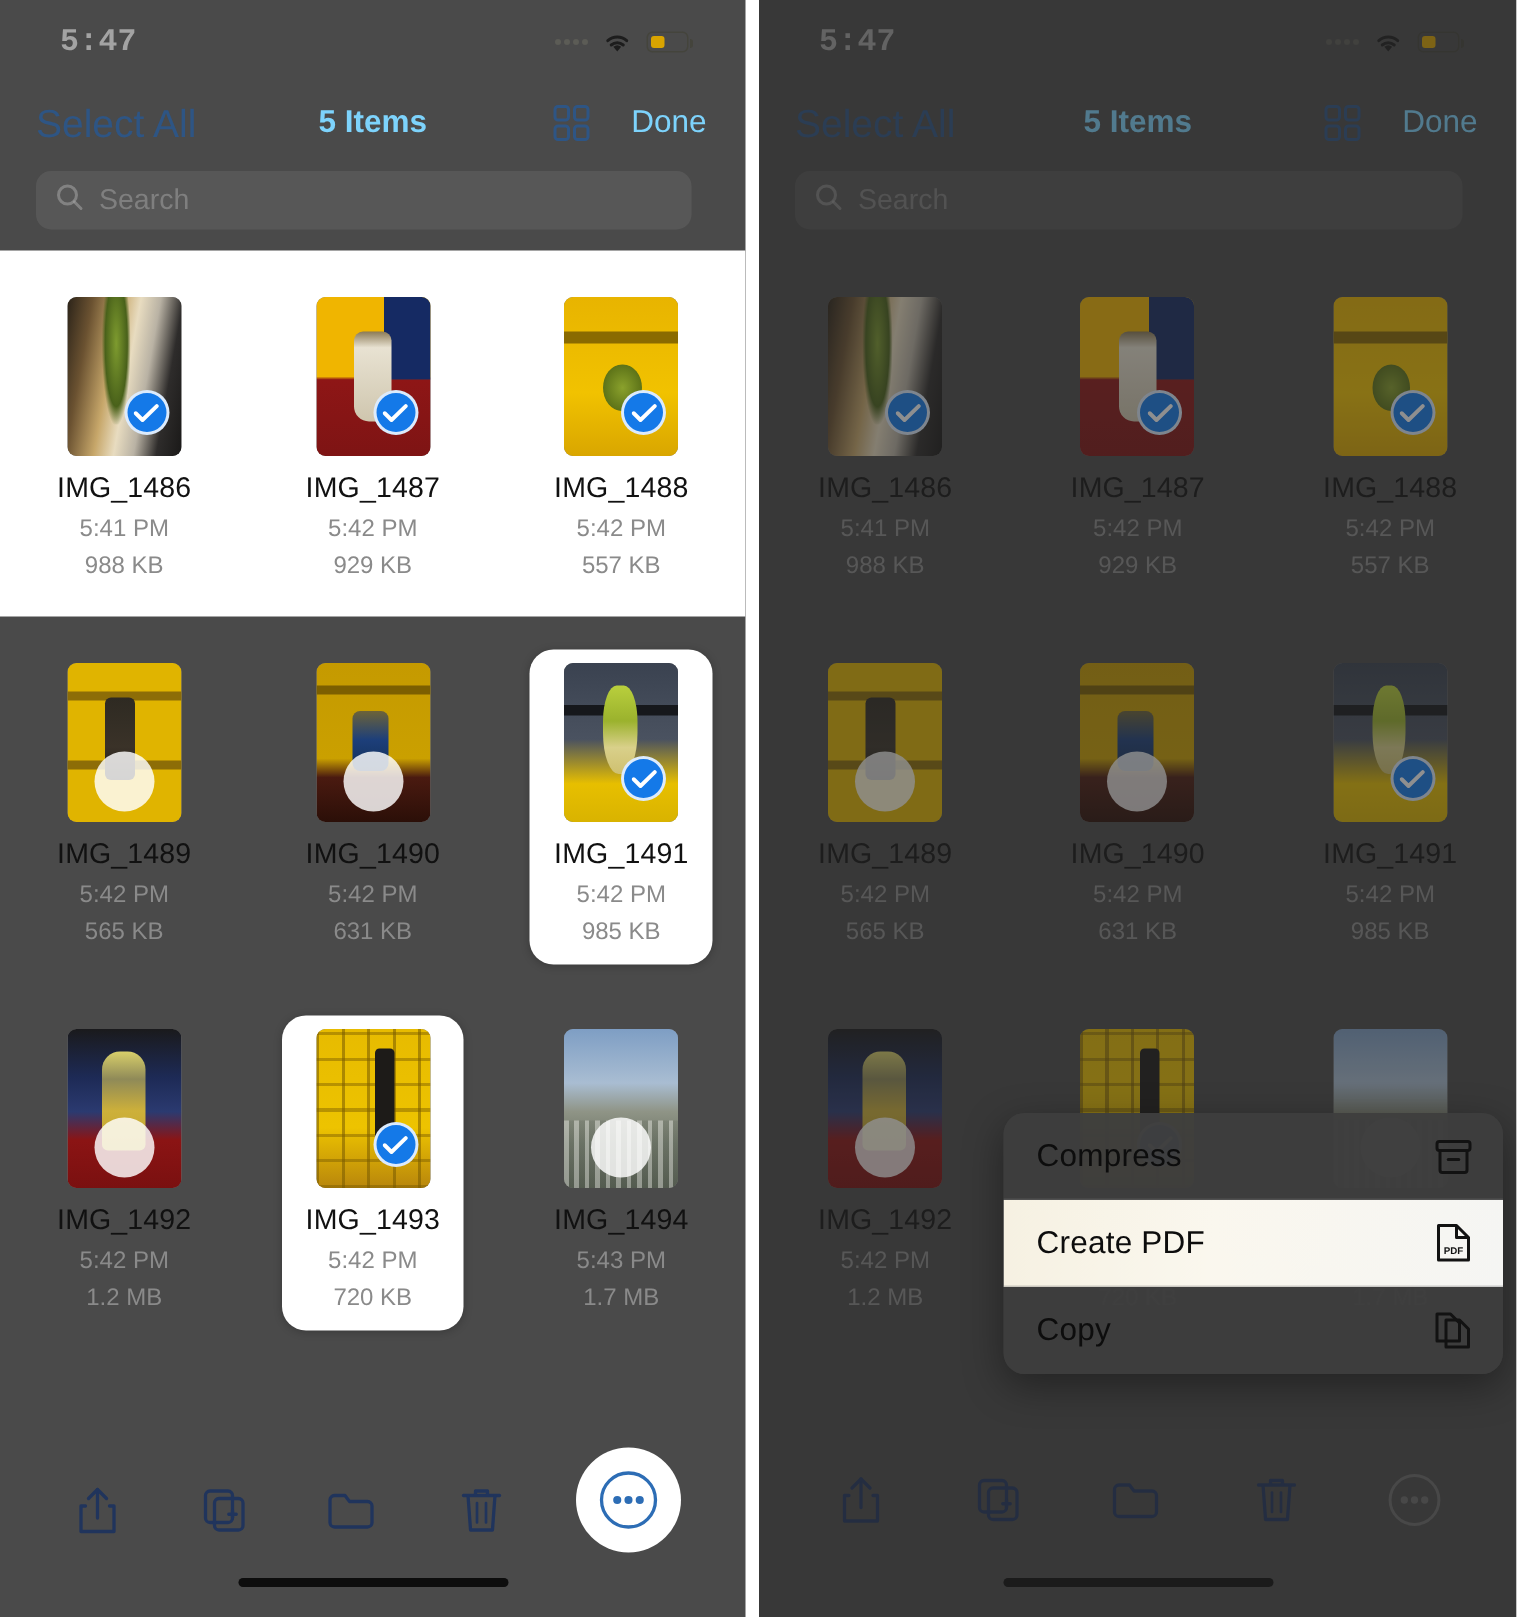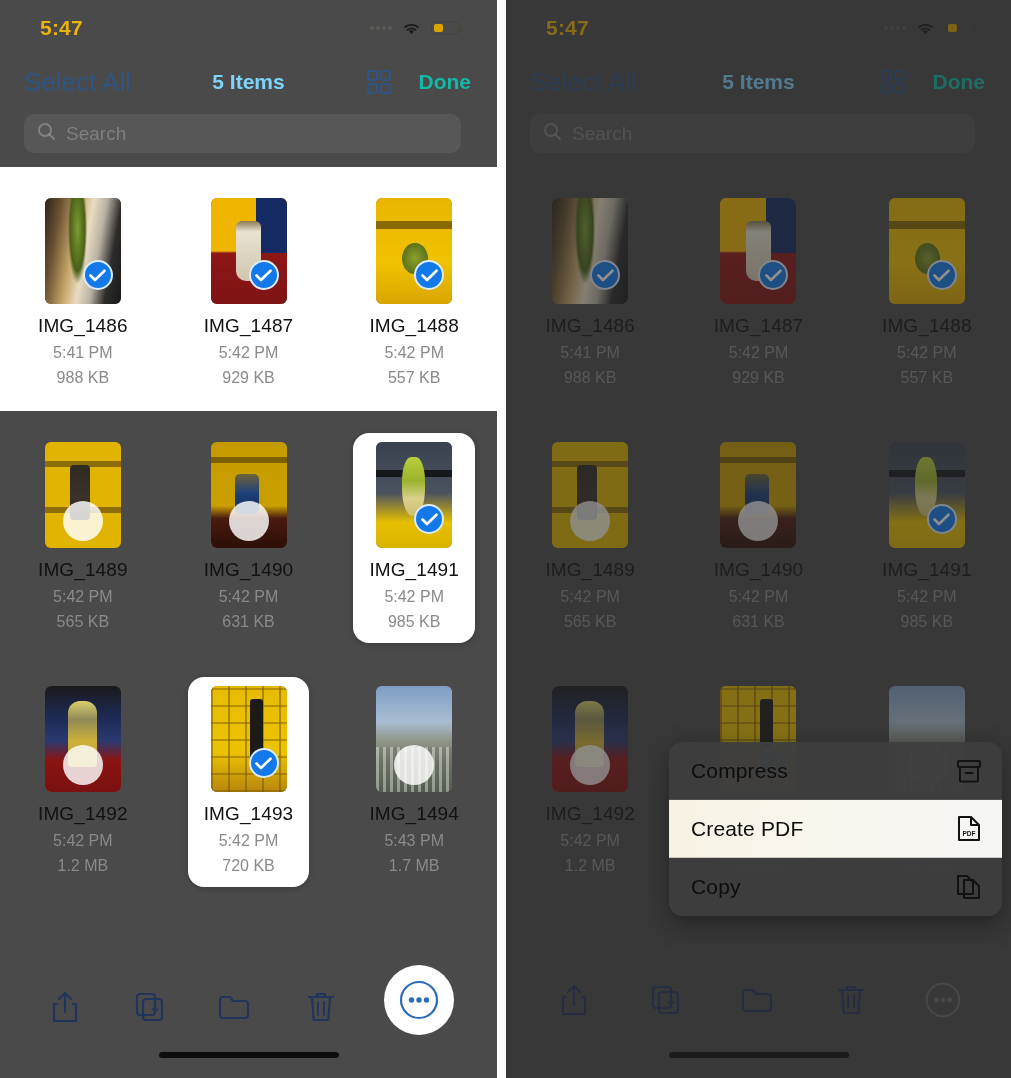--- a/index.html
+++ b/index.html
@@ -18,21 +18,21 @@
     overflow: hidden;
     flex: 0 0 auto;
   }
   .panel.right { width: 505px; }
 
   
   .statusbar {
     height: 56px; display: flex; align-items: center;
     justify-content: space-between; padding: 0 38px 0 40px;
   }
-  .status-time { font-size: 21px; font-weight: bold; color:#eab308; letter-spacing:.2px; }
+  .status-time { font-size: 21px; font-weight: bold; color:#a3a3a3; letter-spacing:.2px;font-family:Liberation Mono, monospace; }
   .status-right { display:flex; align-items:center; gap: 9px; }
   .sig-dots { display:flex; gap:2px; align-items:flex-end; }
   .sig-dots i { display:block; width:4px; height:4px; border-radius:50%; background:#5c5c56; }
   .wifi { position:relative; width:21px; height:15px; }
   .wifi svg { display:block; }
   .battery {
     position: relative; width: 28px; height: 14px;
     border: 1.6px solid #44443c; border-radius: 4px; display:flex; align-items:center;
     padding: 1.6px;
   }
@@ -44,21 +44,21 @@
 
   
   .navbar {
     height: 52px; display:flex; align-items:center; padding: 0 26px 0 24px;
     position: relative;
   }
   .nav-left { font-size: 26px; color: #2e5584; }
   .nav-title { position:absolute; left:0; right:0; text-align:center; font-size:21px; font-weight:bold; color:#7dd3fc; pointer-events:none;}
   .nav-right { margin-left:auto; display:flex; align-items:center; gap: 27px; }
   .grid-icon { width: 26px; height: 26px; display:block; }
-  .nav-done { font-size:21px; color:#14b8a6; font-weight:700; }
+  .nav-done { font-size:21px; color:#7dd3fc; font-weight:400; }
 
   
   .searchwrap { padding: 6px 36px 14px 24px; }
   .searchbar {
     height: 39px; background: rgba(120,120,120,.30); border-radius: 10px;
     display:flex; align-items:center; gap:10px; padding: 0 13px;
   }
   .searchbar .ph { font-size: 19px; color: rgba(160,160,160,.55); }
 
   

